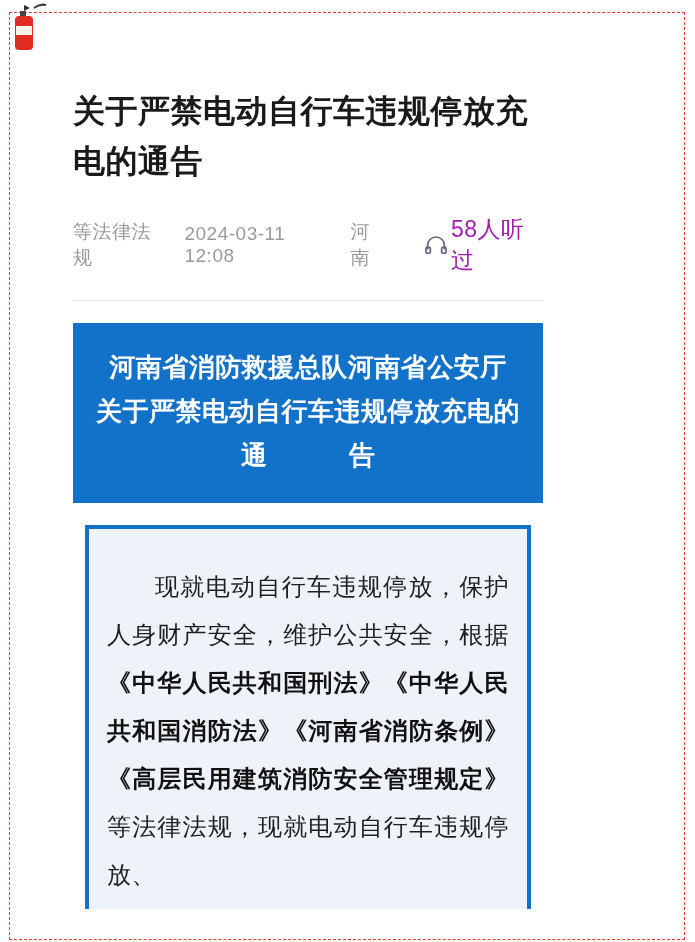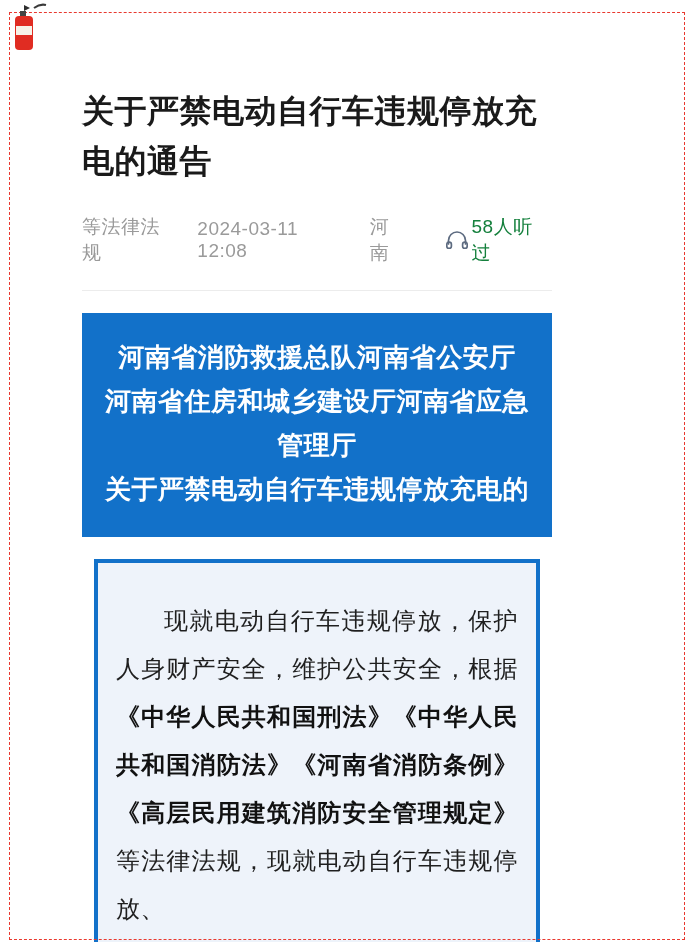--- a/index.html
+++ b/index.html
@@ -36,21 +36,21 @@
   .extinguisher {
     position: absolute;
     left: 8px;
     top: 2px;
     width: 44px;
     height: 52px;
     z-index: 6;
   }
   .content {
     position: absolute;
-    left: 16px;
+    left: 7px;
     top: 0;
     width: 602px;
     height: 942px;
     box-sizing: border-box;
     padding: 0 66px;
   }
   .article-title {
     margin: 0;
     padding-top: 86px;
     font-size: 32px;
@@ -87,22 +87,22 @@
   }
   .headphone-icon {
     display: inline-block;
     width: 22px;
     height: 18px;
     margin-right: 4px;
     position: relative;
   }
   .headphone-icon svg { display: block; }
   .listen-count {
-    font-size: 19px;
-    color: #15803d;
+    font-size: 23px;
+    color: #a21caf;
   }
   .divider {
     margin-top: 24px;
     height: 1px;
     background: #ececec;
     width: 100%;
   }
   
   .banner {
     margin-top: 22px;
@@ -185,22 +185,22 @@
           </svg>
         </span>
         <span class="listen-count">58人听过</span>
       </span>
     </div>
 
     <div class="divider"></div>
 
     <div class="banner">
       <div class="banner-line">河南省消防救援总队河南省公安厅</div>
-      <div class="banner-line">河南省住房和城乡建设厅河南省应急管理厅</div>
       <div class="banner-line">关于严禁电动自行车违规停放充电的</div>
+      <div class="banner-line wide">通　　告</div>
     </div>
 
     <div class="body-block">
       <div class="rail-top"></div>
       <div class="body-inner">
         <div class="rail-left"></div>
         <div class="rail-right"></div>
         <p class="body-text"><span>现就电动自行车违规停放，保护人身财产安全，维护公共安全，根据</span><b>《中华人民共和国刑法》《中华人民共和国消防法》《河南省消防条例》《高层民用建筑消防安全管理规定》</b><span>等法律法规，现就电动自行车违规停放、</span></p>
       </div>
     </div>

